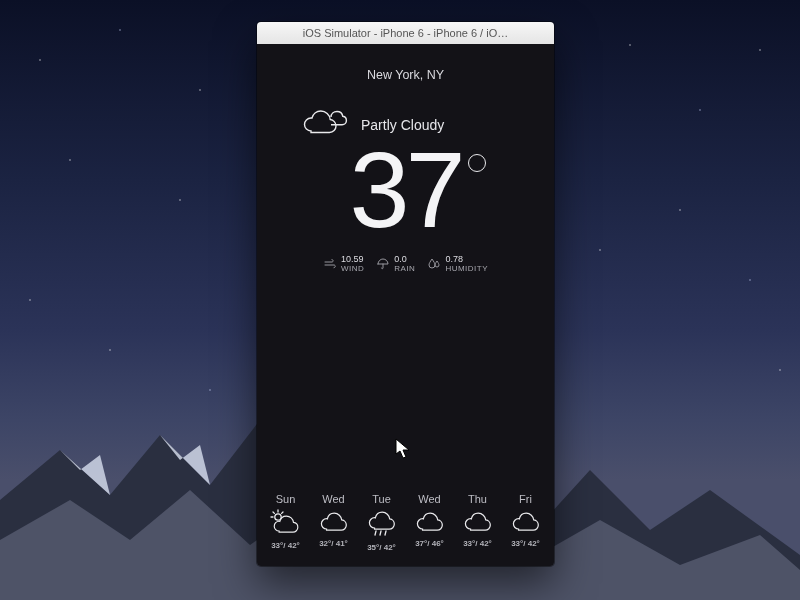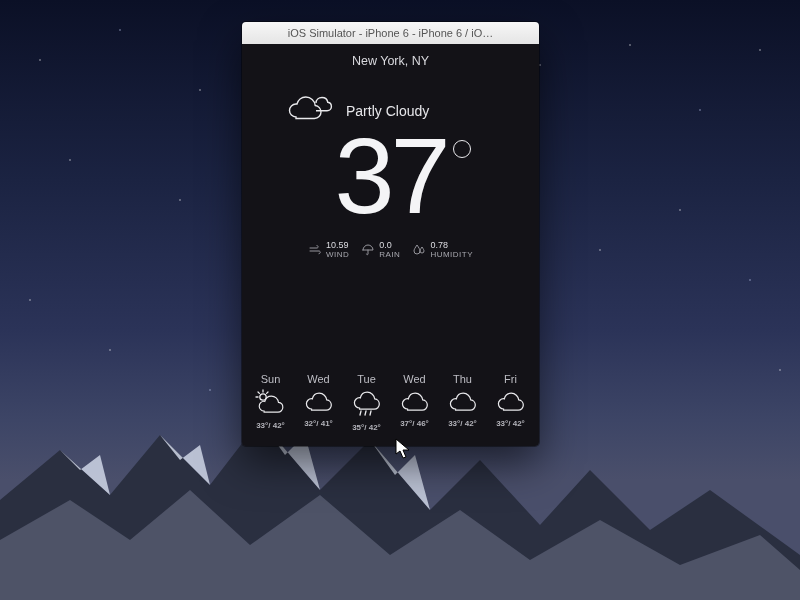--- a/index.html
+++ b/index.html
@@ -26,26 +26,26 @@
       radial-gradient(1px 1px at 680px 210px,#fff,transparent 1px),
       radial-gradient(1px 1px at 750px 280px,#cfd8ff,transparent 1px),
       radial-gradient(1px 1px at 30px 300px,#fff,transparent 1px),
       radial-gradient(1px 1px at 110px 350px,#fff,transparent 1px),
       radial-gradient(1px 1px at 210px 390px,#cfd8ff,transparent 1px),
       radial-gradient(1px 1px at 780px 370px,#fff,transparent 1px),
       linear-gradient(180deg,#0b1026 0%,#1b2342 30%,#2b3358 55%,#3d4566 70%,#4a4f6b 80%);
   }
   .mountain{position:absolute;bottom:0;left:0;width:800px;height:260px;}
   
-  .sim-window{position:absolute;left:242px;top:22px;width:297px;height:424px;border-radius:4px;
+  .sim-window{position:absolute;left:257px;top:22px;width:297px;height:544px;border-radius:4px;
     box-shadow:0 18px 40px rgba(0,0,0,.55),0 0 0 1px rgba(0,0,0,.4);overflow:hidden;}
   .titlebar{height:22px;background:linear-gradient(#f7f7f7,#e5e5e5);display:flex;align-items:center;
     justify-content:center;font-size:11px;color:#555;border-bottom:1px solid #c9c9c9;}
   .app{position:absolute;top:22px;left:0;right:0;bottom:0;background:#131217;color:#e9e9ec;}
-  .location{text-align:center;font-size:12.5px;font-weight:300;padding-top:10px;color:#d9d9de;}
+  .location{text-align:center;font-size:12.5px;font-weight:300;padding-top:24px;color:#d9d9de;}
   .cond-row{display:flex;align-items:center;gap:10px;margin:26px 0 0 44px;}
   .cond-row svg{flex:0 0 auto;}
   .cond-text{font-size:14px;font-weight:300;color:#e6e6ea;}
   .temp-wrap{position:relative;text-align:center;margin-top:-6px;}
   .temp{font-size:108px;font-weight:100;letter-spacing:-4px;line-height:1;color:#f4f4f6;}
   .deg{position:absolute;top:18px;right:68px;width:16px;height:16px;border:1.5px solid #e9e9ec;border-radius:50%;}
   .range{display:flex;align-items:center;padding:0 24px;margin-top:18px;gap:10px;}
   .range-end{text-align:center;width:34px;}
   .range-end .val{font-size:13px;font-weight:500;}
   .range-end .lab{font-size:8px;letter-spacing:.5px;color:#9a9aa3;margin-top:1px;}

